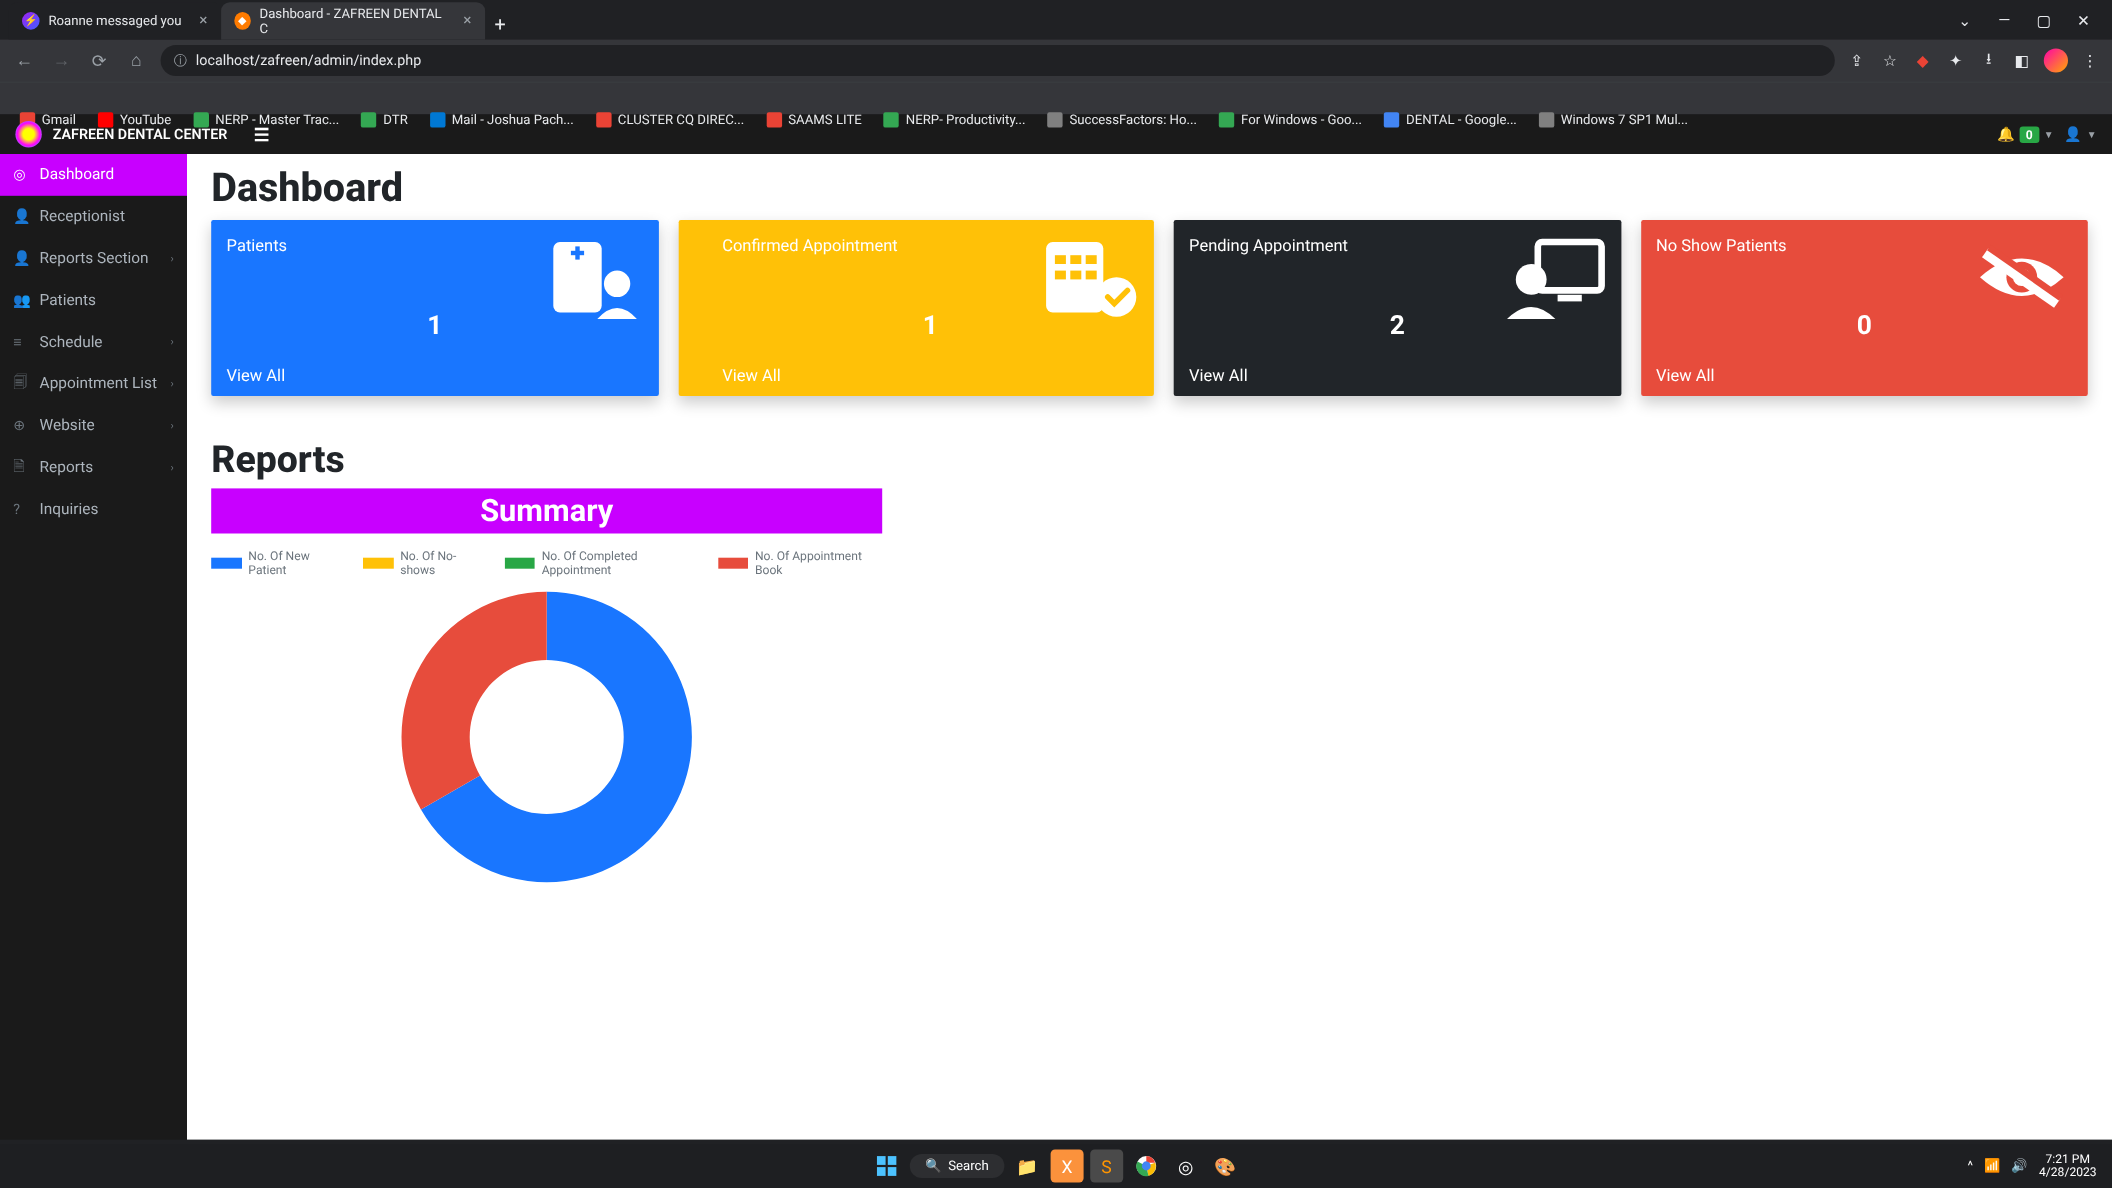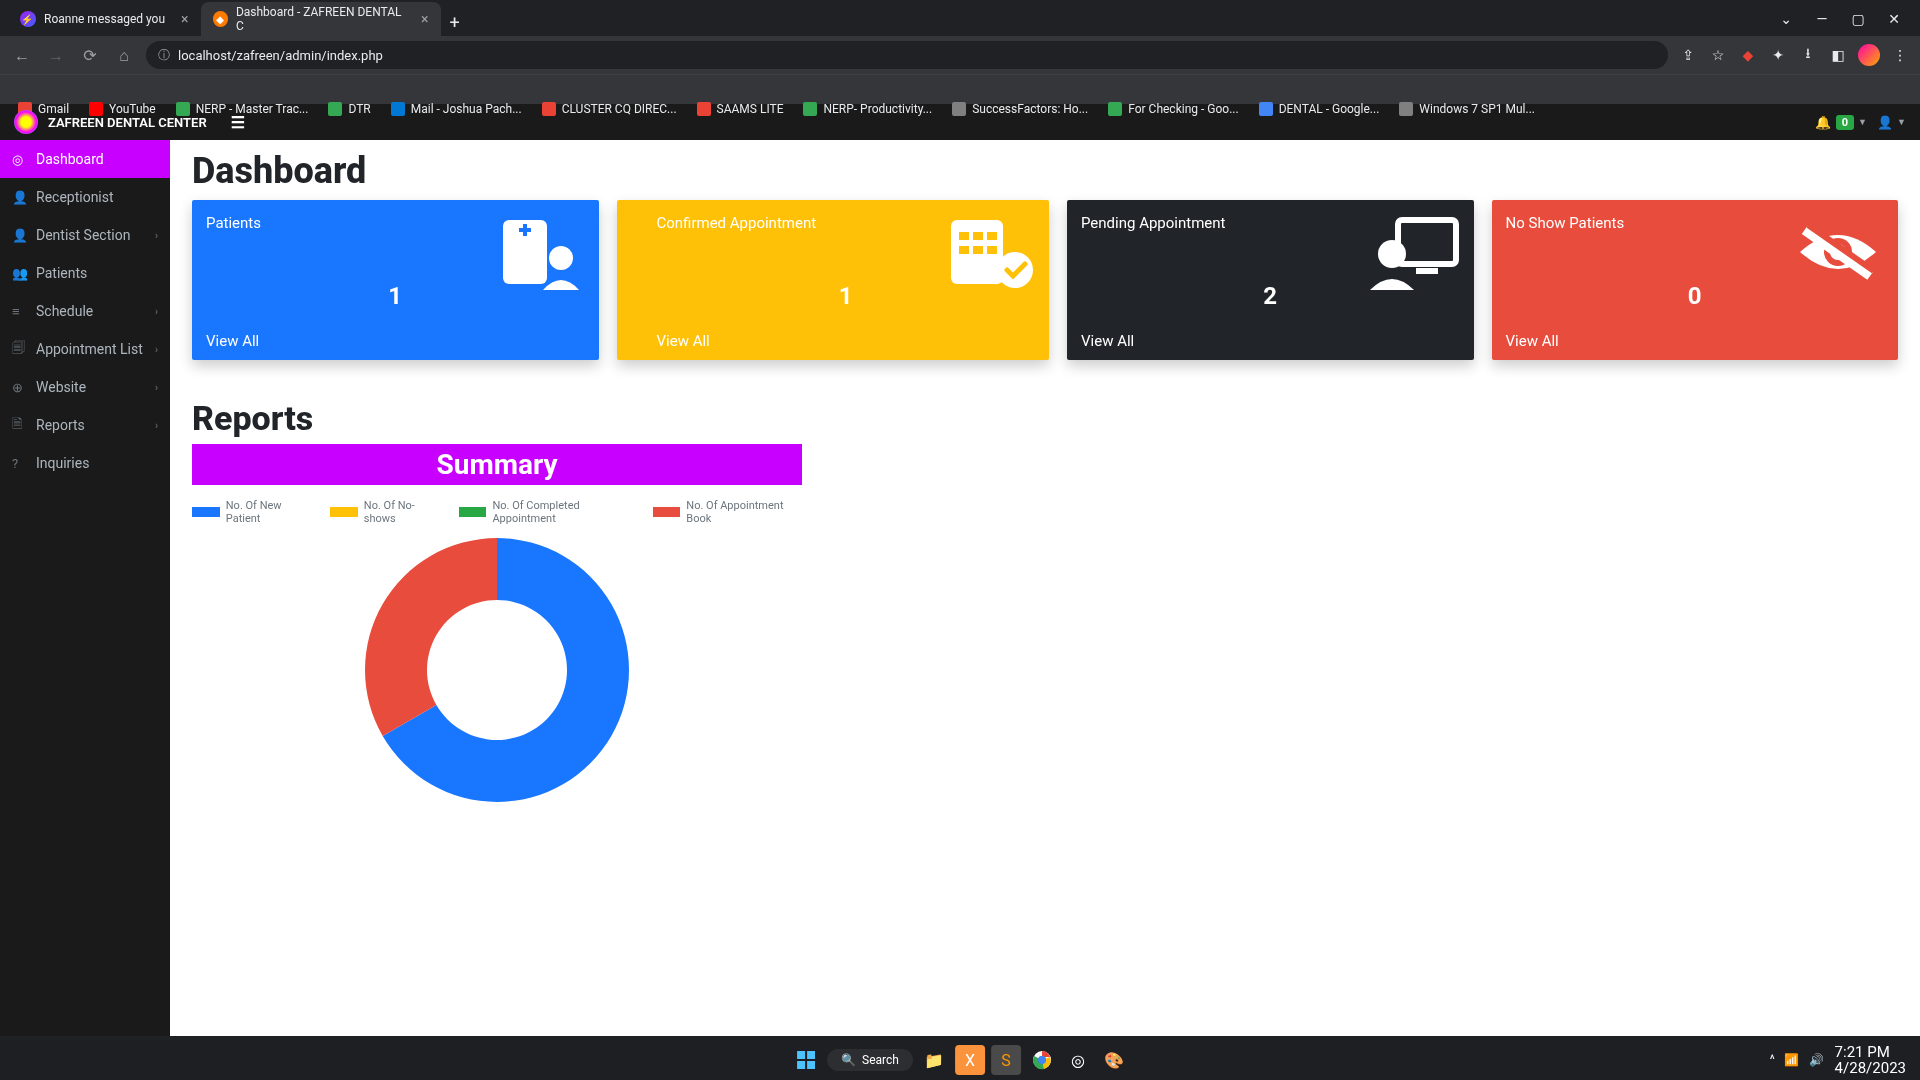--- a/index.html
+++ b/index.html
@@ -68,21 +68,21 @@
 .legend-item { display: flex; align-items: center; gap: 6px; }
 .swatch { width: 30px; height: 10px; display: inline-block; }
 .donut-wrap { display: flex; justify-content: center; padding-bottom: 18px; }
 
 
 .taskbar { position: fixed; bottom: 0; left: 0; right: 0; height: 40px; background: #1e1f22; display: flex; align-items: center; color: #fff; font-size: 12px; }
 .taskbar-center { position: absolute; left: 50%; transform: translateX(-50%); display: flex; align-items: center; gap: 6px; }
 .task-icon { width: 30px; height: 30px; display: flex; align-items: center; justify-content: center; cursor: pointer; border-radius: 4px; font-size:16px; }
 .search-pill { display: flex; align-items: center; gap: 6px; background: #2d2e31; padding: 4px 14px; border-radius: 14px; font-size: 12px; }
 .tray { margin-left: auto; display: flex; align-items: center; gap: 10px; padding-right: 14px; }
-.clock { text-align: left; line-height: 1.1; font-size: 15px; }
+.clock { text-align: center; line-height: 1.1; font-size: 11px; }
 </style>
 </head>
 <body>
 
 <div class="browser-chrome">
   <div class="tab-strip">
     <div class="tab inactive">
       <span class="favicon" style="background:linear-gradient(135deg,#a020f0,#4060ff);color:#fff">⚡</span>
       <span>Roanne messaged you</span>
       <span class="close">×</span>
@@ -154,21 +154,21 @@
       <div class="bookmark">
         <span class="bm-icon" style="background:#34a853"></span>
         <span>NERP- Productivity...</span>
       </div>
       <div class="bookmark">
         <span class="bm-icon" style="background:#808080"></span>
         <span>SuccessFactors: Ho...</span>
       </div>
       <div class="bookmark">
         <span class="bm-icon" style="background:#34a853"></span>
-        <span>For Checking - Goo...</span>
+        <span>For Windows - Goo...</span>
       </div>
       <div class="bookmark">
         <span class="bm-icon" style="background:#4285f4"></span>
         <span>DENTAL - Google...</span>
       </div>
       <div class="bookmark">
         <span class="bm-icon" style="background:#808080"></span>
         <span>Windows 7 SP1 Mul...</span>
       </div>
     </div>
@@ -196,21 +196,21 @@
       <div class="side-item active">
         <span class="side-icon">◎</span>
         <span>Dashboard</span>
       </div>
       <div class="side-item">
         <span class="side-icon">👤</span>
         <span>Receptionist</span>
       </div>
       <div class="side-item">
         <span class="side-icon">👤</span>
-        <span>Dentist Section</span>
+        <span>Reports Section</span>
         <span class="chev">›</span>
       </div>
       <div class="side-item">
         <span class="side-icon">👥</span>
         <span>Patients</span>
       </div>
       <div class="side-item">
         <span class="side-icon">≡</span>
         <span>Schedule</span>
         <span class="chev">›</span>

